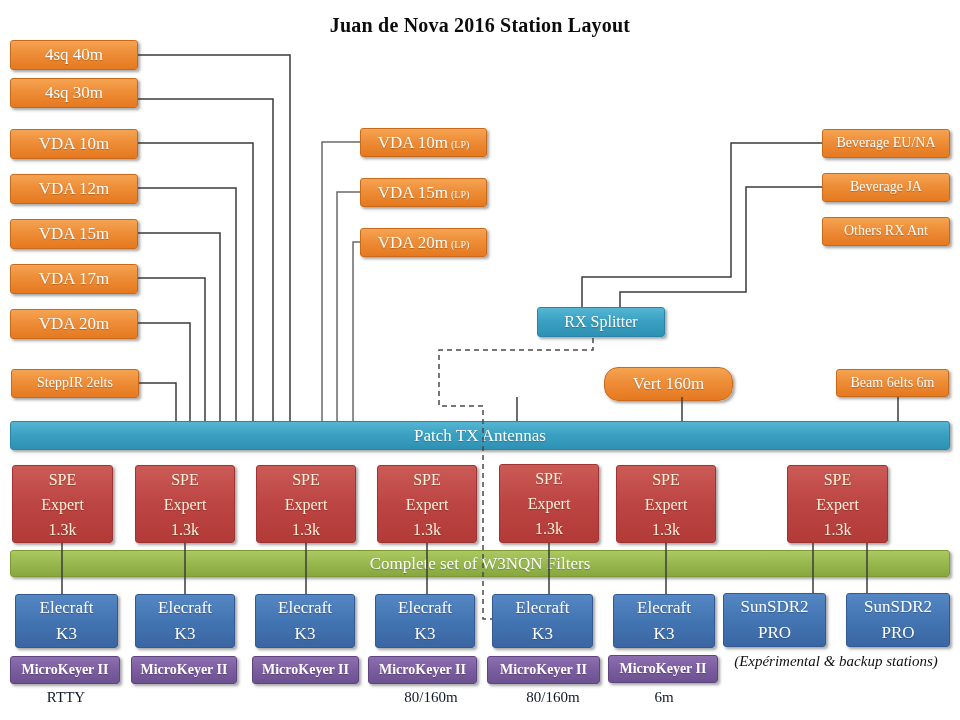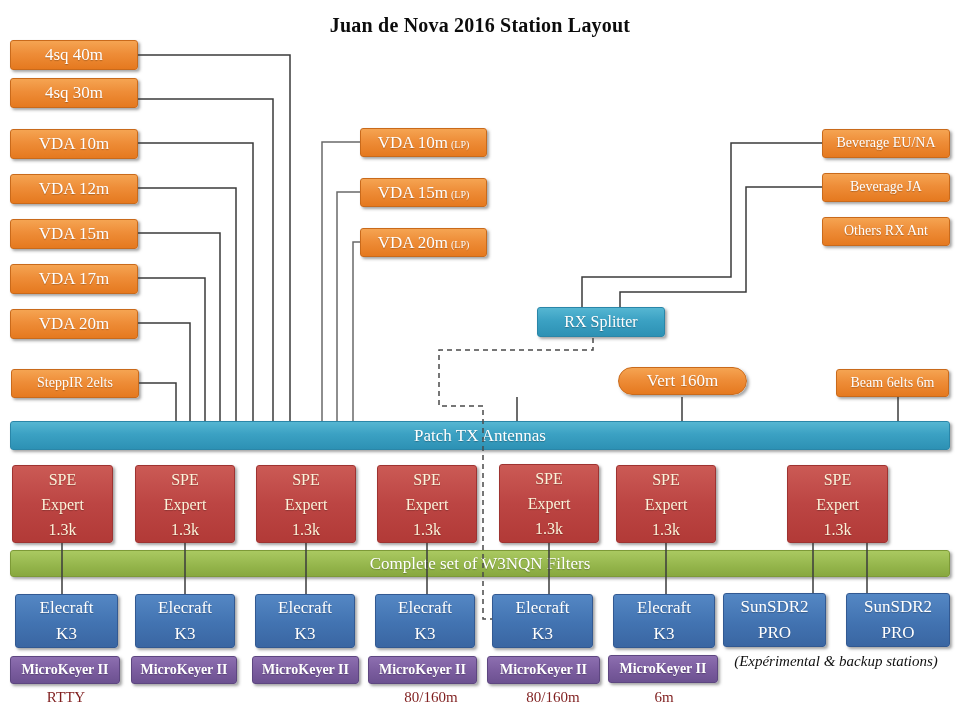--- a/index.html
+++ b/index.html
@@ -43,21 +43,21 @@
     border:1px solid #5d4680;font-weight:bold;
   }
   .f17{font-size:17px;}
   .f16{font-size:16px;}
   .f14{font-size:14px;}
   .lp-sub{font-size:10px;margin-left:3px;}
   .lp-row{display:flex;align-items:baseline;justify-content:center;}
   .amp .ln{display:block;text-align:center;font-size:16px;line-height:25px;}
   .radio .ln{display:block;text-align:center;font-size:17px;line-height:26px;}
   .caption{
-    position:absolute;text-align:center;color:#7f1d1d;font-size:15px;
+    position:absolute;text-align:center;color:#0f172a;font-size:15px;
   }
   .note{
     position:absolute;text-align:center;color:#111;font-size:15px;font-style:italic;
   }
   svg.wires{position:absolute;top:0;left:0;pointer-events:none;}
 </style>
 </head>
 <body>
 
 <div id="stage">
@@ -115,21 +115,21 @@
       <span>Beverage JA</span>
     </div>
   <div class="box orange f14" style="left:822px;top:217px;width:128px;height:29px;">
       <span>Others RX Ant</span>
     </div>
 
   <div class="box teal f16" style="left:537px;top:307px;width:128px;height:30px;">
       <span>RX Splitter</span>
     </div>
 
-  <div class="box orange f17" style="left:618px;top:367px;width:129px;height:28px;border-radius:14px;">
+  <div class="box orange f17" style="left:604px;top:367px;width:129px;height:34px;border-radius:14px;">
       <span>Vert 160m</span>
     </div>
   <div class="box orange f14" style="left:836px;top:369px;width:113px;height:28px;">
       <span>Beam 6elts 6m</span>
     </div>
 
   <div class="box teal f17" style="left:10px;top:421px;width:940px;height:29px;">
       <span>Patch TX Antennas</span>
     </div>
 

